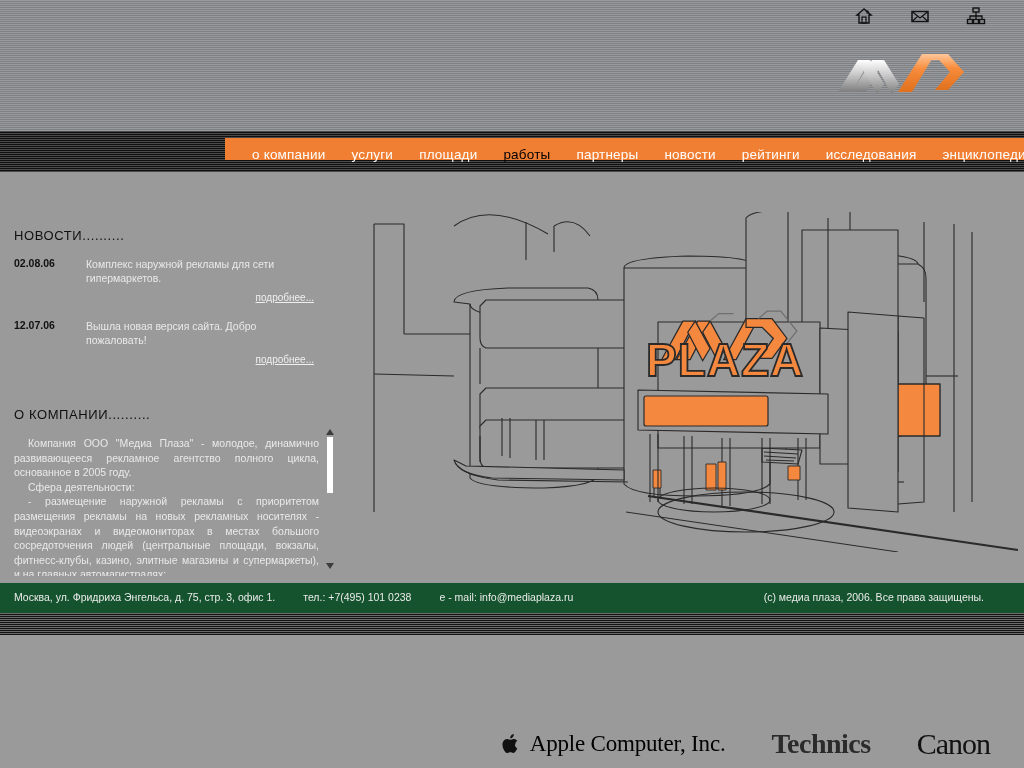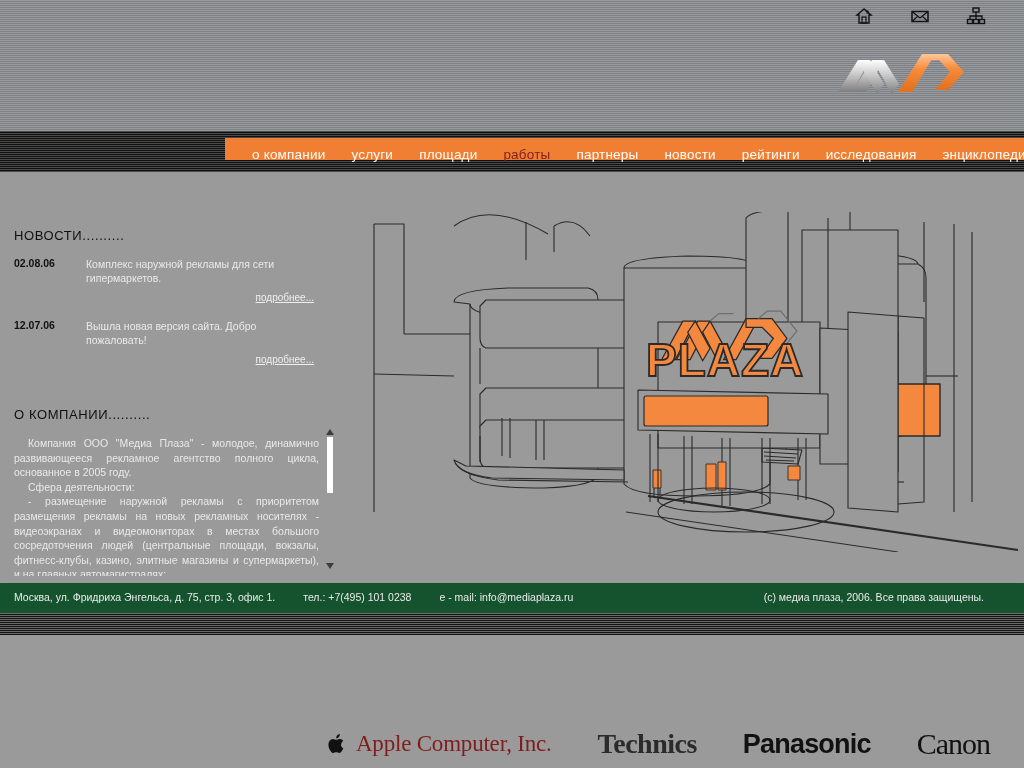--- a/index.html
+++ b/index.html
@@ -81,21 +81,21 @@
     padding-left:14px;
   }
   .nav-item{
     color:#ffffff; font-size:13.5px;
     padding:0 13px;
     white-space:nowrap; cursor:pointer;
     line-height:22px;
     letter-spacing:0.2px;
     margin-top:11px;
   }
-  .nav-item.active{ color:#7f1d1d; }
+  .nav-item.active{ color:#000000; }
 
   
   #content{
     position:absolute; left:0; top:172px; width:1024px; height:411px;
     background:#9a9a9a;
     border-radius:11px;
   }
 
   
   #left-col{
@@ -185,21 +185,21 @@
   
   #lower{
     position:absolute; left:0; top:635px; width:1024px; height:133px;
     background:#9a9a9a;
   }
   #clients{
     position:absolute; left:0; top:85px; width:1024px; height:48px;
     display:flex; align-items:center; justify-content:flex-end;
     gap:46px; padding-right:34px;
   }
-  .client-logo{ display:flex; align-items:center; color:#7f1d1d; }
+  .client-logo{ display:flex; align-items:center; color:#000000; }
   #client-apple{ font-family:"Liberation Serif", serif; font-size:23px; letter-spacing:-0.2px; }
   #apple-glyph{ font-size:26px; margin-right:9px; line-height:1; }
   #client-technics{ font-family:"Liberation Serif", serif; font-weight:bold; font-size:28px; letter-spacing:-0.5px; color:#2b2b2b; }
   #client-panasonic{ font-family:"Liberation Sans", sans-serif; font-weight:bold; font-size:27px; letter-spacing:-0.8px; color:#111; }
   #client-canon{ font-family:"Liberation Serif", serif; font-size:30px; letter-spacing:-1px; color:#111; }
 </style>
 </head>
 <body>
 
 <div id="page">
@@ -458,22 +458,19 @@
             <svg width="20" height="24" viewBox="0 0 20 24" style="display:block">
               <path d="M14.2 12.6c0-2.5 2-3.7 2.1-3.8-1.1-1.7-2.9-1.9-3.5-1.9-1.5-.15-2.9.88-3.65.88-.76 0-1.9-.86-3.12-.84C4.4 6.95 3 7.9 2.2 9.4c-1.6 2.8-.4 7 1.15 9.3.77 1.13 1.68 2.4 2.88 2.35 1.16-.05 1.6-.75 3-.75 1.4 0 1.8.75 3.02.73 1.25-.02 2.04-1.15 2.8-2.28.88-1.3 1.25-2.57 1.27-2.64-.03-.01-2.43-.93-2.45-3.7z" fill="#111"></path>
               <path d="M11.9 4.95c.63-.77 1.06-1.83.94-2.9-.91.04-2.02.61-2.67 1.37-.58.67-1.09 1.76-.95 2.8 1.02.08 2.05-.52 2.68-1.27z" fill="#111"></path>
             </svg>
           </span>
         <span>Apple Computer, Inc.</span>
       </div>
       <div class="client-logo" id="client-technics">
         <span>Technics</span>
       </div>
-      <div class="client-logo" id="client-panasonic">
-        <span>Panasonic</span>
-      </div>
       <div class="client-logo" id="client-canon">
         <span>Canon</span>
       </div>
     </div>
   </div>
 
 </div>
 
 </body></html>

